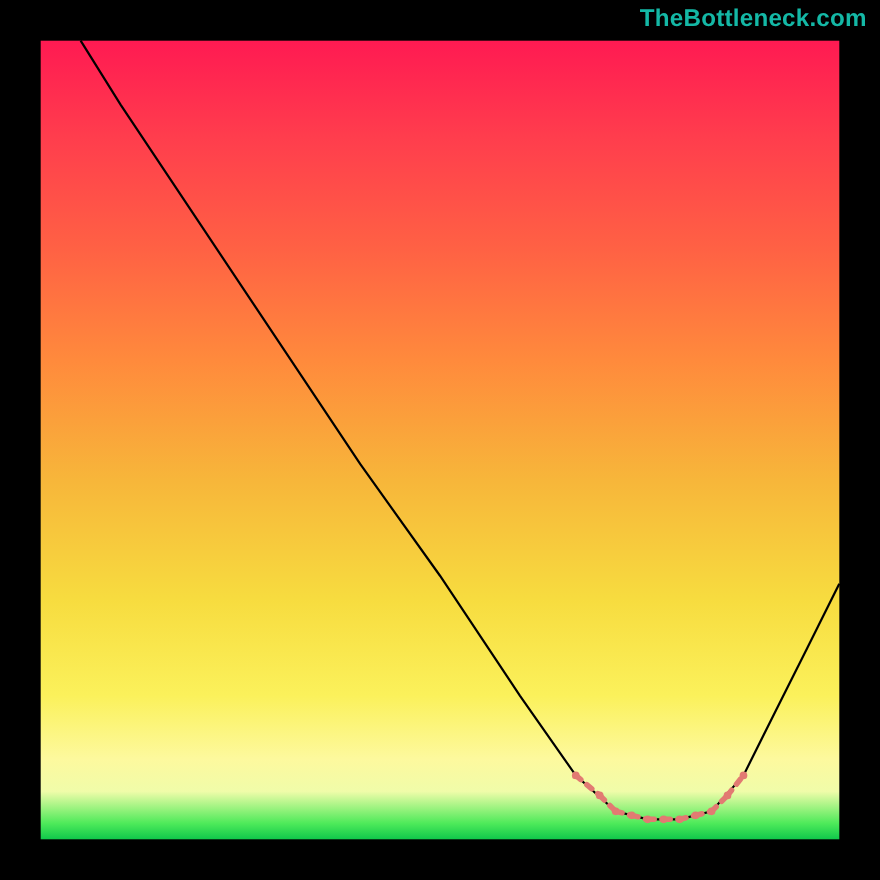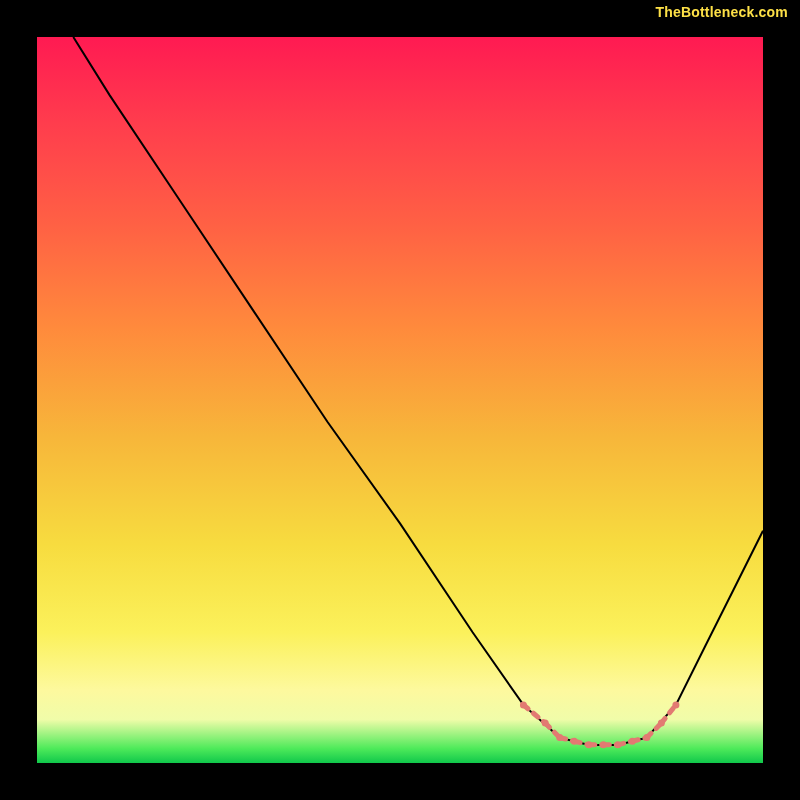--- a/index.html
+++ b/index.html
@@ -14,22 +14,22 @@
   .outer {
     position: relative;
     width: 800px;
     height: 800px;
     background: #000;
   }
   .watermark {
     position: absolute;
     top: 4px;
     right: 12px;
-    color: #fde047;
-    font-size: 14px;
+    color: #14b8a6;
+    font-size: 22px;
     font-weight: 600;
     letter-spacing: 0.2px;
     z-index: 20;
   }
   .plot-wrap {
     position: absolute;
     left: 37px;
     top: 37px;
     width: 726px;
     height: 726px;

